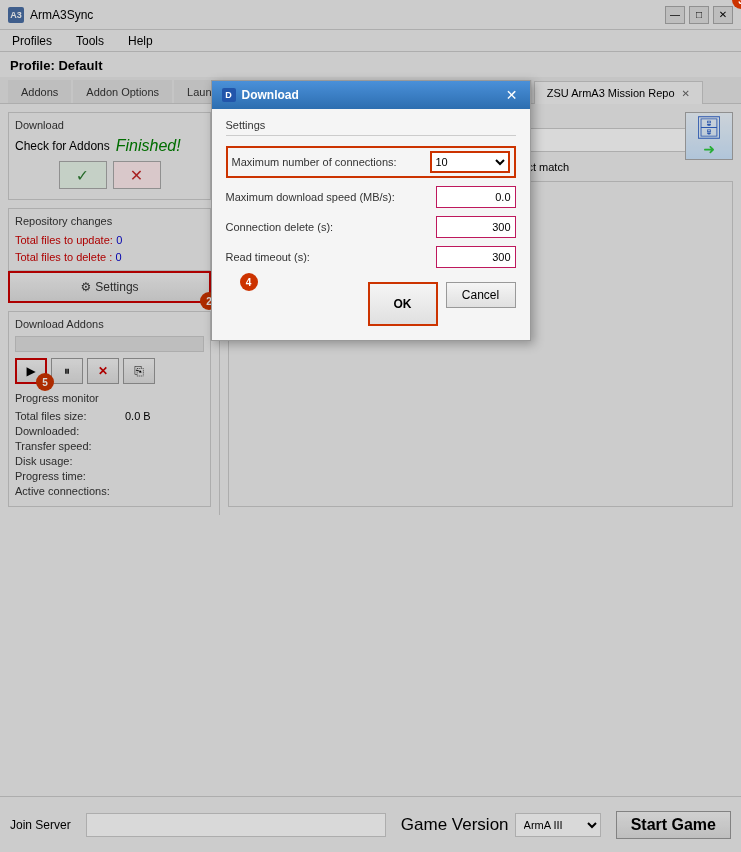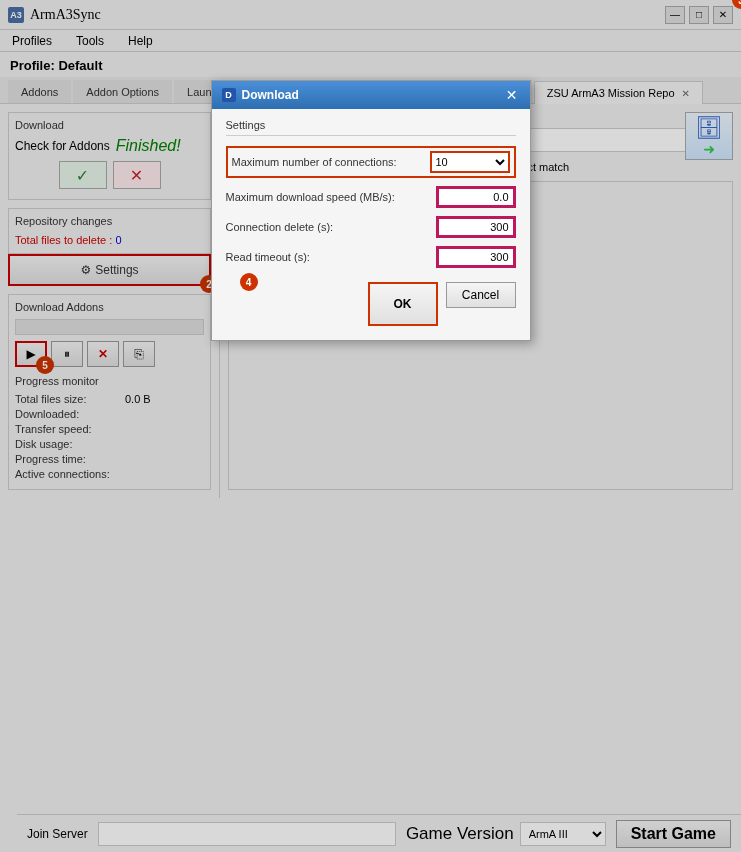--- a/index.html
+++ b/index.html
@@ -34,23 +34,22 @@
       background: #4a6fa5;
       border-radius: 2px;
       display: flex;
       align-items: center;
       justify-content: center;
       color: white;
       font-size: 9px;
       font-weight: bold;
     }
     .title-bar-title {
-      font-size: 14px;
+      font-size: 12px;
       color: #000;
-      font-family: Liberation Serif, serif;
     }
     .title-bar-controls {
       display: flex;
       gap: 4px;
     }
     .title-bar-btn {
       width: 20px;
       height: 18px;
       background: #e0e0e0;
       border: 1px solid #aaa;
@@ -335,23 +334,23 @@
     .tree-item-label {
       font-size: 11px;
       font-weight: bold;
       color: #333;
     }
 
     
     .bottom-bar {
       position: absolute;
       bottom: 0;
-      left: 17px;
+      left: 0;
       right: 0;
-      height: 38px;
+      height: 56px;
       background: #f0f0f0;
       border-top: 1px solid #ccc;
       display: flex;
       align-items: center;
       padding: 0 10px;
       gap: 10px;
       justify-content: space-between;
     }
     .join-server-label {
       font-size: 12px;
@@ -482,21 +481,21 @@
       margin-bottom: 8px;
     }
     .dialog-row-label {
       flex: 1;
       font-size: 11px;
       color: #333;
     }
     .dialog-input {
       width: 80px;
       height: 22px;
-      border: 3px solid #be185d;
+      border: 1px solid #be185d;
       font-size: 11px;
       padding: 0 4px;
       text-align: right;
     }
     .dialog-select {
       width: 80px;
       height: 22px;
       border: 1px solid #cc3300;
       border-width: 2px;
       font-size: 11px;
@@ -618,20 +617,24 @@
         <span class="finished-text">Finished!</span>
       </div>
       <div class="action-btns">
         <button class="green-check-btn">✓</button>
         <button class="red-x-btn">✕</button>
       </div>
     </div>
 
     <div class="repo-changes">
       <div class="section-title">Repository changes</div>
+      <div style="margin-bottom:3px;">
+        <span style="color:#cc0000; font-size:11px;">Total files to update:</span>
+        <a href="#" class="update-link">0</a>
+      </div>
       <div>
         <span style="color:#cc0000; font-size:11px;">Total files to delete :</span>
         <a href="#" class="delete-link">0</a>
       </div>
     </div>
 
     <div class="settings-btn-wrapper" style="position:relative;">
       <button class="settings-btn">
         <span style="font-size:12px;">⚙</span>
         <span>Settings</span>

